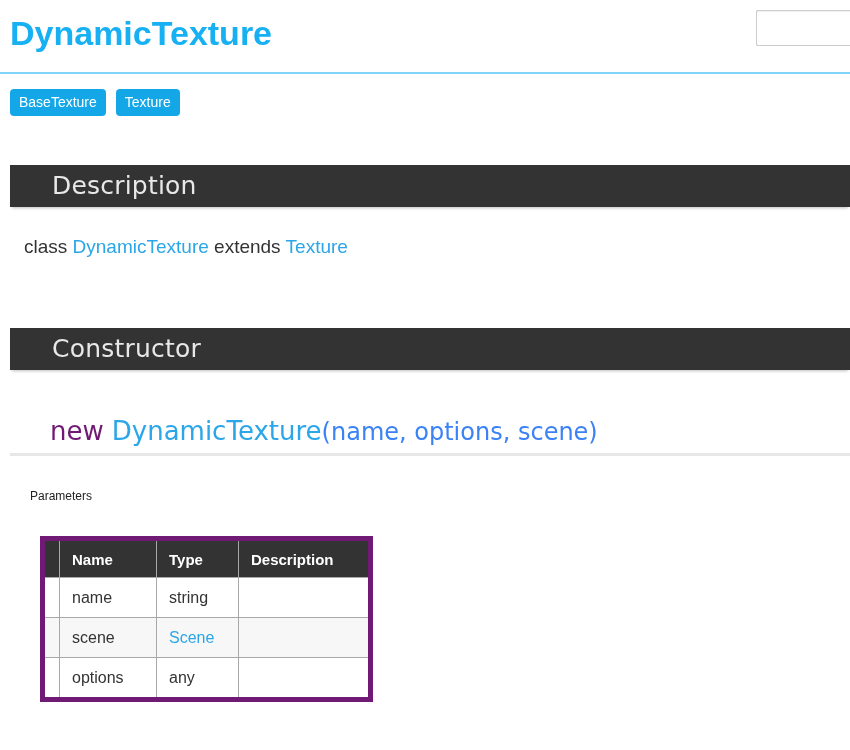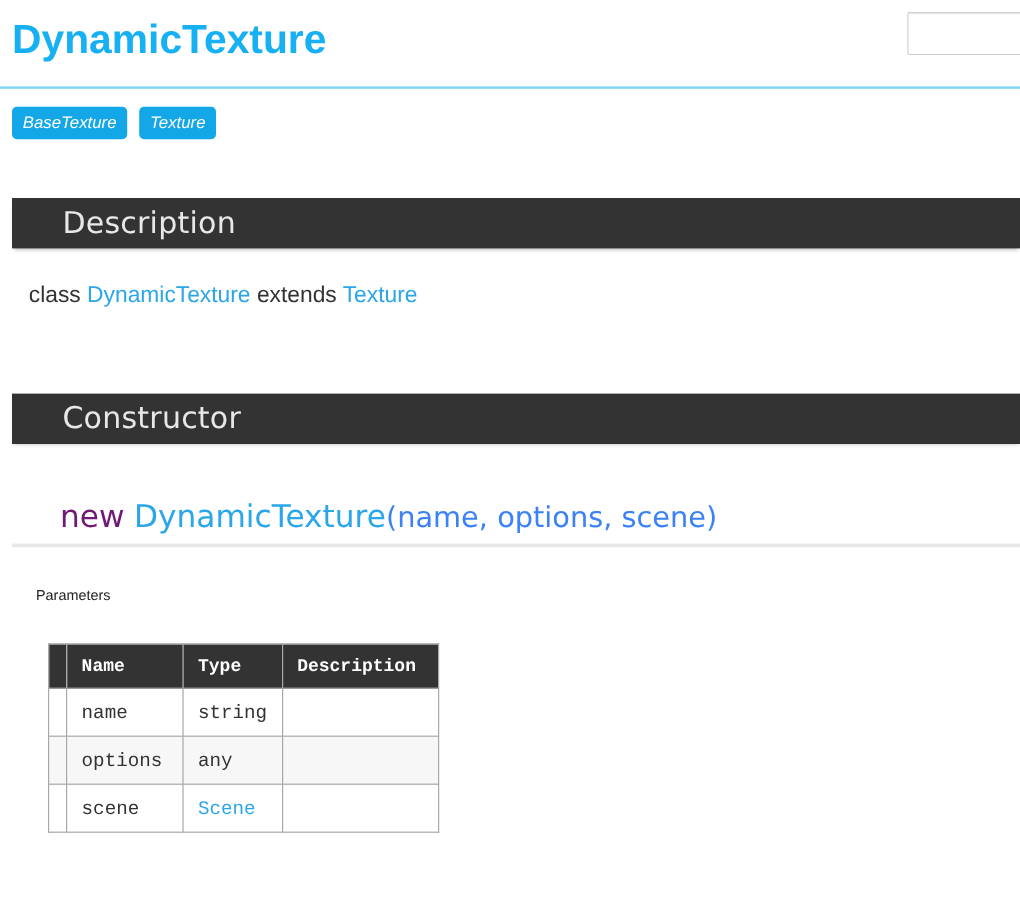--- a/index.html
+++ b/index.html
@@ -63,21 +63,20 @@
     margin: 0;
   }
 
   
   .tag-row {
     position: absolute;
     left: 10px;
     top: 89px;
     display: flex;
     gap: 10px;
-    font-style: italic;
   }
   .tag-pill {
     display: inline-block;
     background: #14a7e8;
     color: #ffffff;
     font-size: 14px;
     line-height: 14px;
     padding: 6px 9px 7px 9px;
     border-radius: 4px;
     text-decoration: none;
@@ -174,24 +173,23 @@
     line-height: 20px;
     font-weight: normal;
     color: #222222;
   }
 
   .params-table {
     position: absolute;
     left: 40px;
     top: 536px;
     border-collapse: collapse;
-    border: 1px solid #701a75;
+    border: 5px solid #701a75;
     background: #ffffff;
     font-size: 16px;
-    font-family: Liberation Mono, monospace;
   }
   .params-table th,
   .params-table td {
     border: 1px solid #a8a8a8;
     text-align: left;
     vertical-align: middle;
     font-weight: normal;
   }
   .params-table thead th {
     background: #333333;
@@ -263,24 +261,24 @@
   </thead>
   <tbody>
     <tr>
       <td class="col-flag"></td>
       <td class="col-name">name</td>
       <td class="col-type">string</td>
       <td class="col-desc"></td>
     </tr>
     <tr>
       <td class="col-flag"></td>
+      <td class="col-name">scene</td>
+      <td class="col-type"><a class="lnk" href="#">Scene</a></td>
+      <td class="col-desc"></td>
+    </tr>
+    <tr>
+      <td class="col-flag"></td>
       <td class="col-name">options</td>
       <td class="col-type">any</td>
       <td class="col-desc"></td>
     </tr>
-    <tr>
-      <td class="col-flag"></td>
-      <td class="col-name">scene</td>
-      <td class="col-type"><a class="lnk" href="#">Scene</a></td>
-      <td class="col-desc"></td>
-    </tr>
   </tbody>
 </table>
 
 </body></html>

